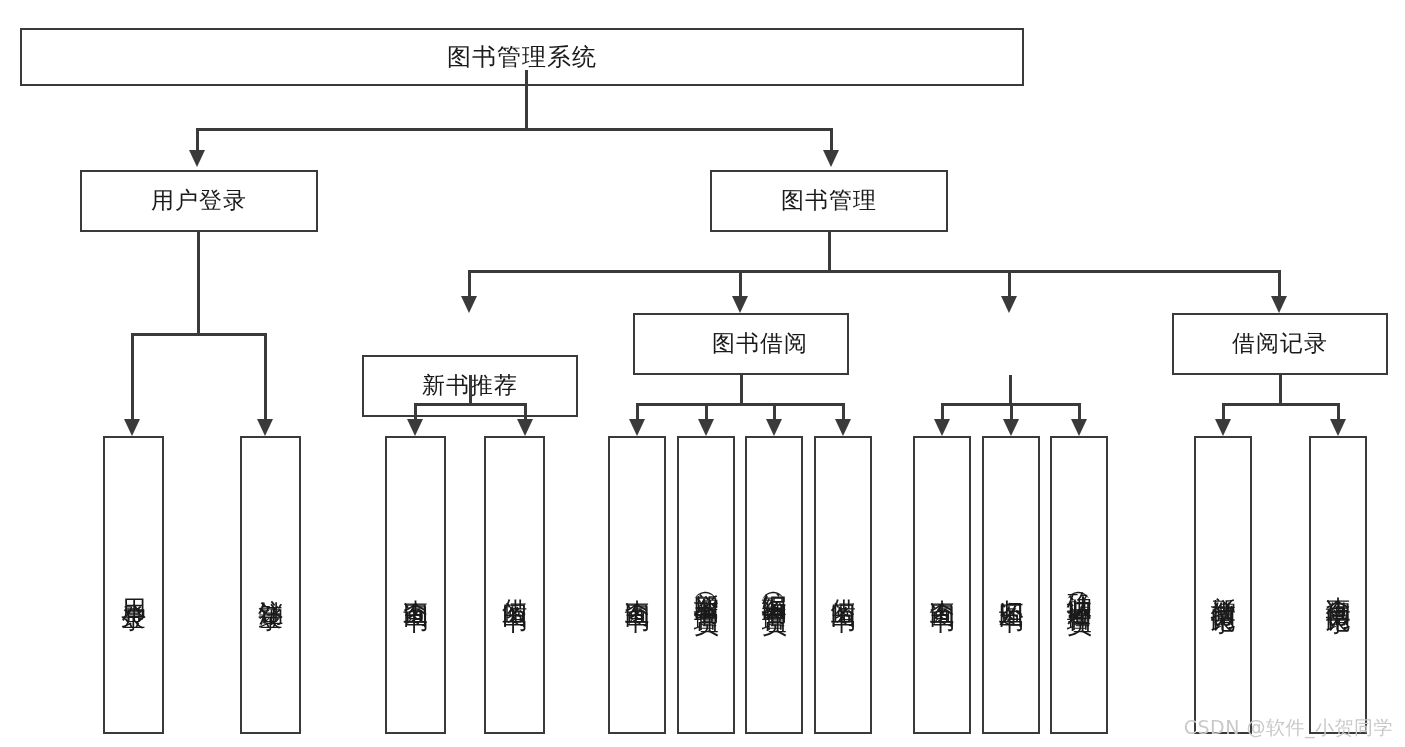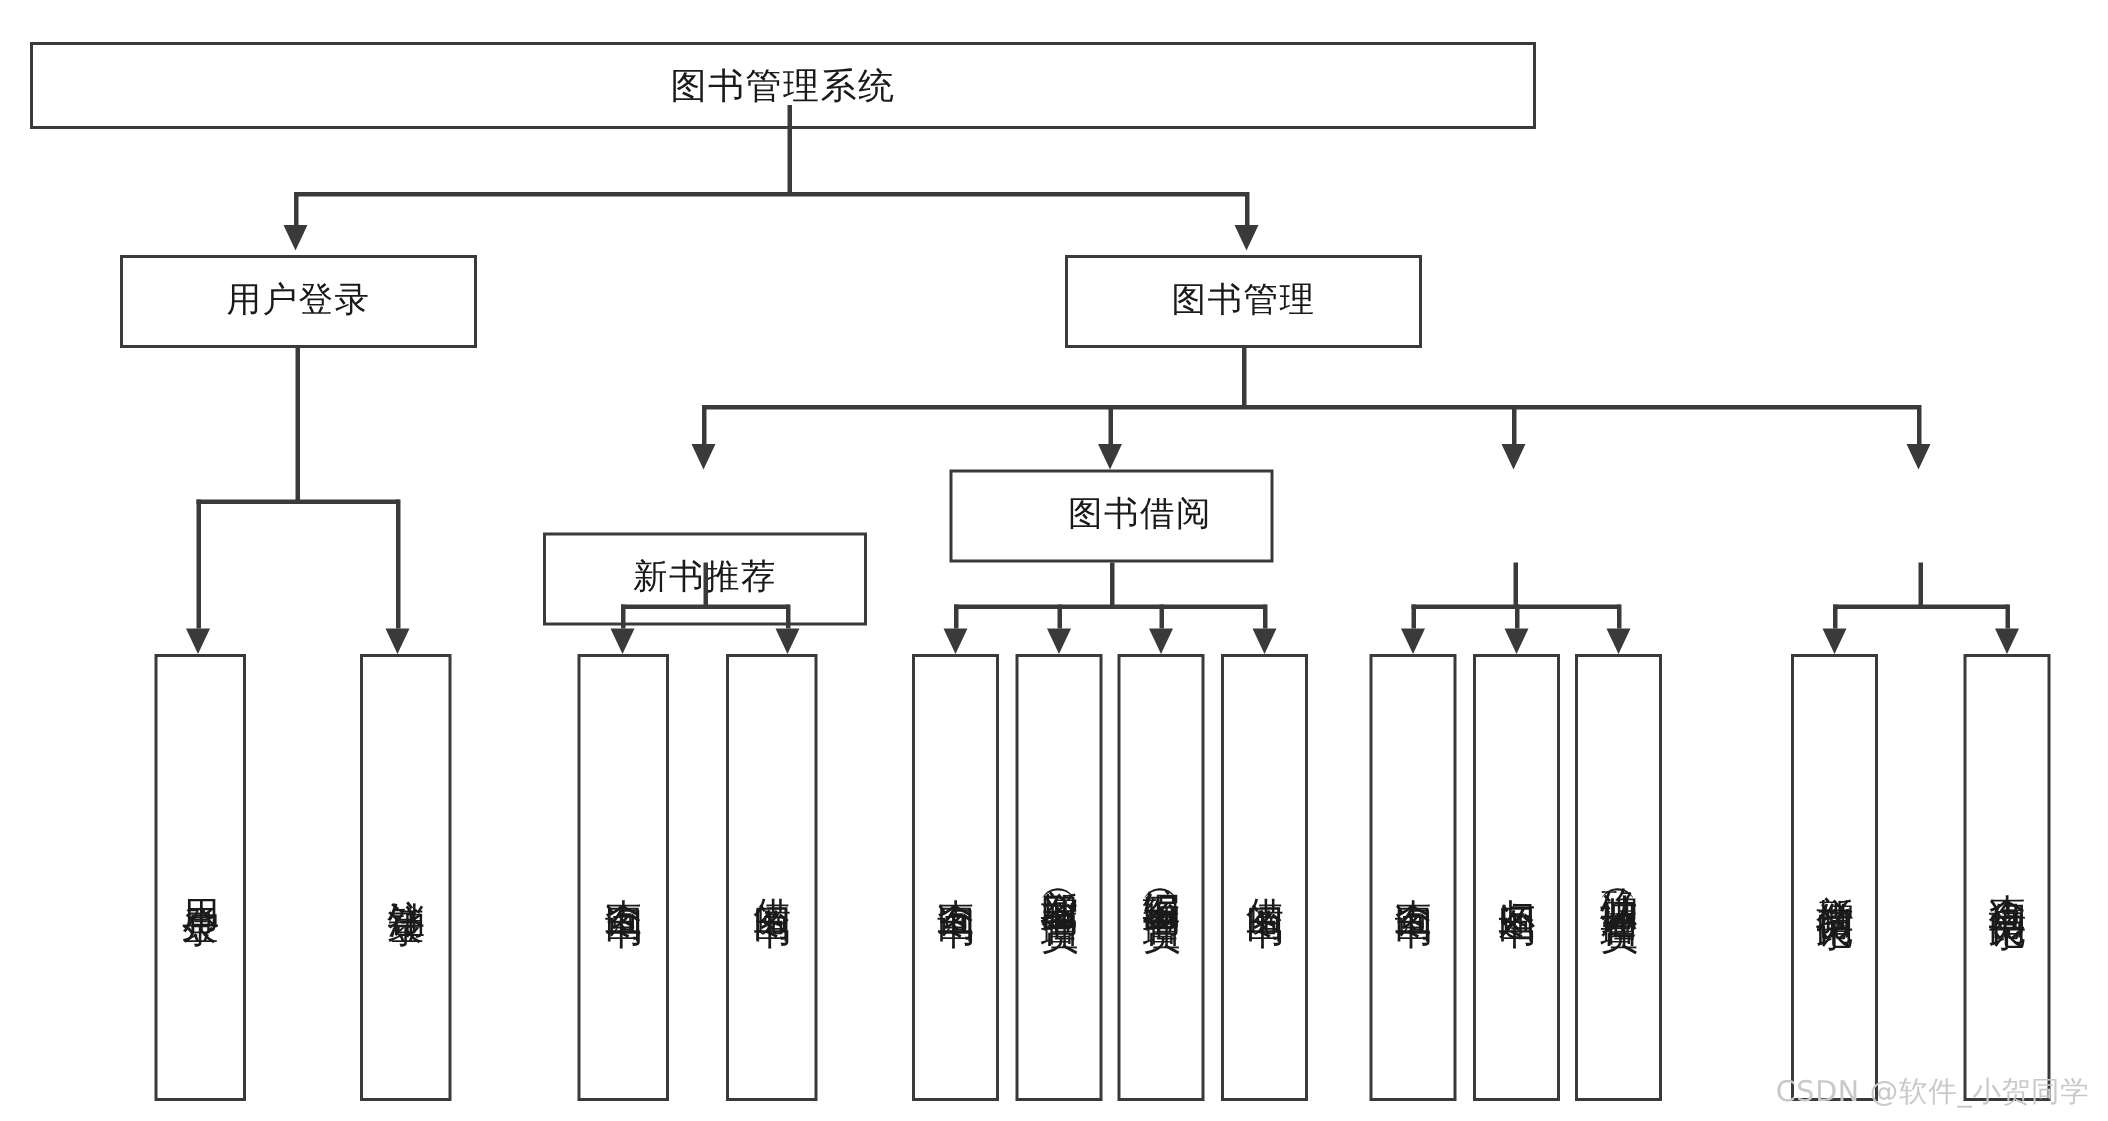--- a/index.html
+++ b/index.html
@@ -128,20 +128,23 @@
   <div class="arrow" style="left:732px; top:296px;"></div>
   <div class="arrow" style="left:1001px; top:296px;"></div>
   <div class="arrow" style="left:1271px; top:296px;"></div>
 
   <div class="node horiz" style="left:362px; top:313px; width:216px; height:62px;margin-top:42px;">
     <span class="label">新书推荐</span>
   </div>
   <div class="node horiz" style="left:633px; top:313px; width:216px; height:62px;padding-left:38px;">
     <span class="label">图书借阅</span>
   </div>
+  <div class="node horiz" style="left:1172px; top:313px; width:216px; height:62px;">
+    <span class="label">借阅记录</span>
+  </div>
 
   <div class="vline" style="left:469px; top:375px; height:30px;"></div>
   <div class="hline" style="left:414px; top:403px; width:112px;"></div>
   <div class="vline" style="left:414px; top:403px; height:16px;"></div>
   <div class="vline" style="left:524px; top:403px; height:16px;"></div>
   <div class="arrow" style="left:407px; top:419px;"></div>
   <div class="arrow" style="left:517px; top:419px;"></div>
 
   <div class="vline" style="left:740px; top:375px; height:30px;"></div>
   <div class="hline" style="left:636px; top:403px; width:208px;"></div>

